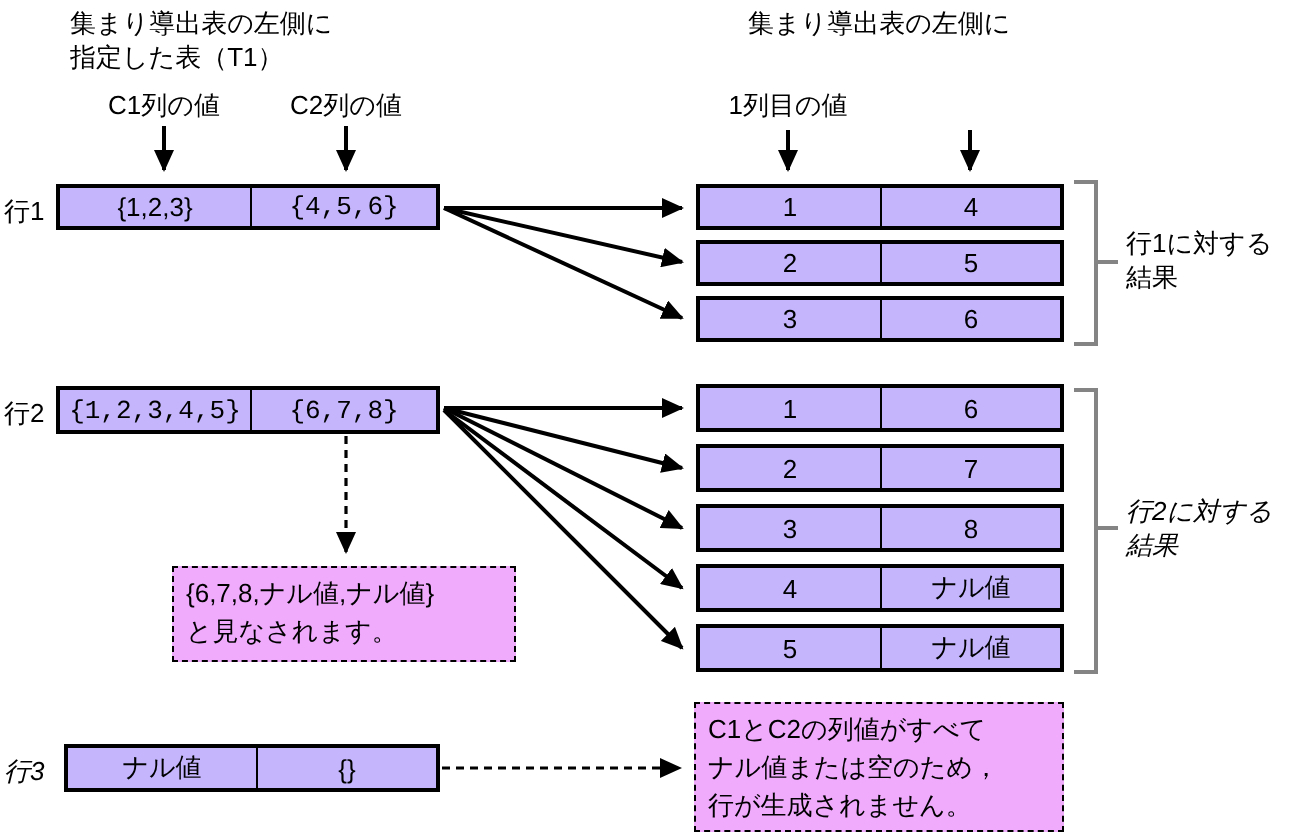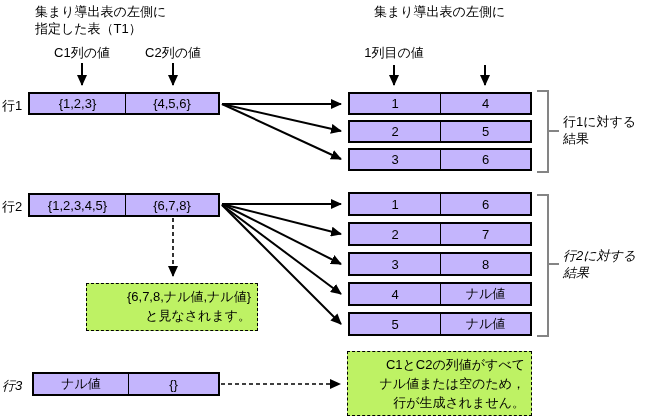--- a/index.html
+++ b/index.html
@@ -7,21 +7,21 @@
   .canvas {
     position:relative; width:649px; height:418px; background:#fff;
     font-family:"Liberation Sans", sans-serif; font-size:13px; color:#000;
     overflow:hidden;
   }
   .lbl { position:absolute; white-space:nowrap; line-height:17px; }
   .center { text-align:center; }
   .tbox { position:absolute; display:flex; border:2px solid var(--line-color,#000); background:#c4b5fd; }
   .tbox .cell { display:flex; align-items:center; justify-content:center; height:100%; overflow:hidden; white-space:nowrap; }
   .tbox .cell + .cell { border-left:1px solid var(--line-color,#000); }
-  .note { position:absolute; border:1px dashed var(--line-color,#000); background:#bef264; padding:3px 6px 2px 6px; line-height:19px; white-space:nowrap;text-align:right; }
+  .note { position:absolute; border:1px dashed var(--line-color,#000); background:#f0abfc; padding:3px 6px 2px 6px; line-height:19px; white-space:nowrap; }
   svg.overlay { position:absolute; left:0; top:0; width:649px; height:418px; pointer-events:none; }
   .solid-line  { stroke:var(--line-color,#000); stroke-width:2; fill:none; }
   .thin-line   { stroke:var(--line-color,#000); stroke-width:2; fill:none; }
   .dashed-line { stroke:var(--line-color,#000); stroke-width:1.6; stroke-dasharray:4 3; fill:none; }
   .bracket     { stroke:var(--bracket-color,#848484); stroke-width:2; fill:none; }
   .ah          { fill:var(--line-color,#000); }
 </style>
 </head>
 <body>
 
@@ -65,23 +65,23 @@
   <div class="lbl center" style="left:32px;  top:44px; width:100px;">C1列の値</div>
   <div class="lbl center" style="left:123px; top:44px; width:100px;">C2列の値</div>
   <div class="lbl center" style="left:344px; top:44px; width:100px;">1列目の値</div>
 
   <div class="lbl" style="left:2px; top:97px;">行1</div>
   <div class="lbl" style="left:2px; top:198px;">行2</div>
   <div class="lbl" style="left:2px; top:377px;font-style:italic;">行3</div>
 
   <div class="tbox" style="left:28px; top:92px; width:192px; height:23px;">
     <div class="cell" style="width:95px;">{1,2,3}</div>
-    <div class="cell" style="flex:1;">{4,5,6}</div>
+    <div class="cell" style="flex:1;font-family:Liberation Mono, monospace;">{4,5,6}</div>
   </div>
-  <div class="tbox" style="left:28px; top:193px; width:192px; height:24px;">
+  <div class="tbox" style="left:28px; top:193px; width:192px; height:24px;font-family:Liberation Mono, monospace;">
     <div class="cell" style="width:95px;">{1,2,3,4,5}</div>
     <div class="cell" style="flex:1;">{6,7,8}</div>
   </div>
   <div class="tbox" style="left:32px; top:372px; width:188px; height:24px;">
     <div class="cell" style="width:94px;">ナル値</div>
     <div class="cell" style="flex:1;">{}</div>
   </div>
 
   <div class="tbox" style="left:348px; top:92px; width:184px; height:23px;">
     <div class="cell" style="width:90px;">1</div>

